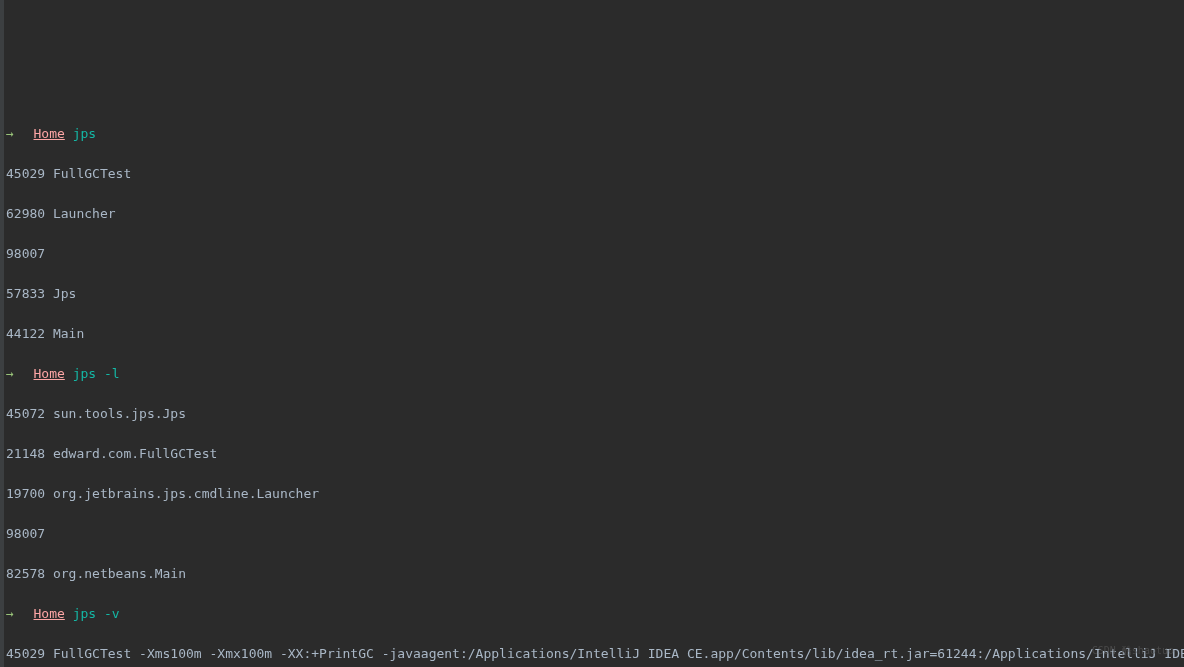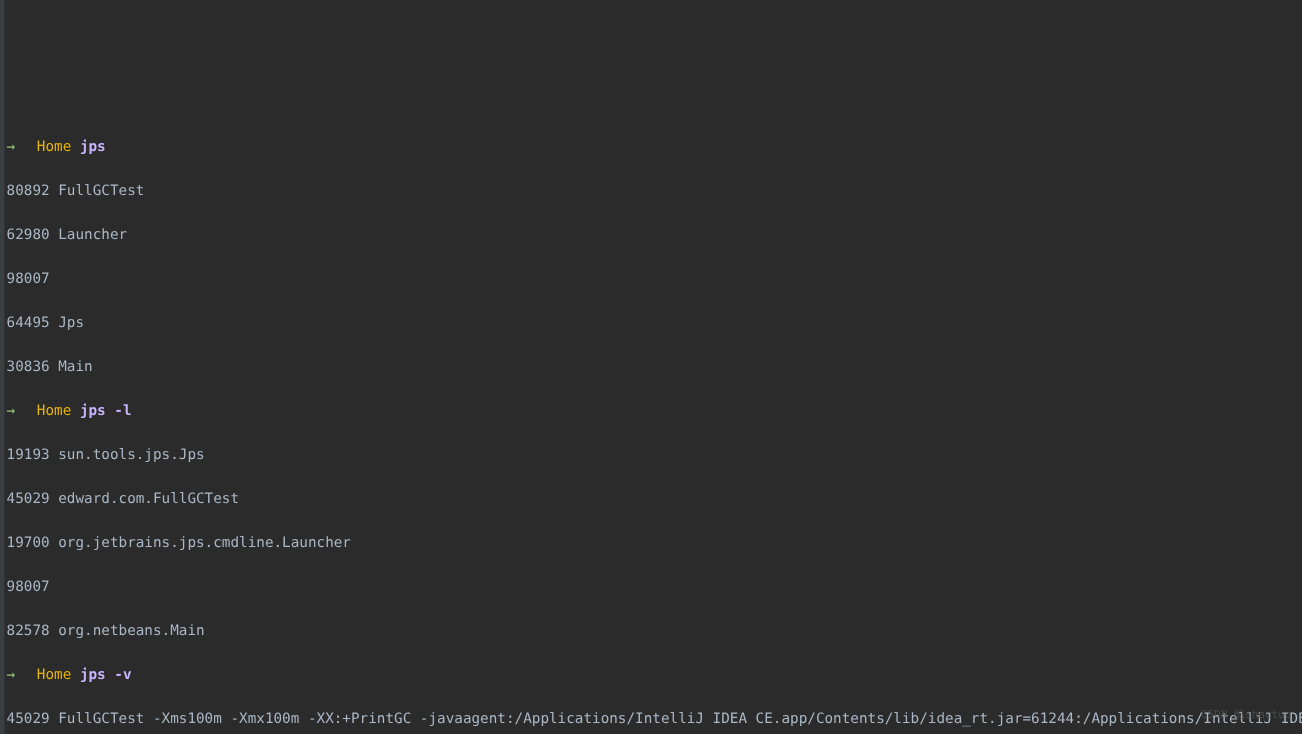--- a/index.html
+++ b/index.html
@@ -14,47 +14,47 @@
   overflow: hidden;
 }
 .gutter {
   position: absolute;
   left: 0; top: 0; bottom: 0;
   width: 4px;
   background: #3c3f41;
 }
 .line { display: block; }
 .arrow { color: #98c379; margin-right: 4px; }
-.home { color: #eab308; }
-.cmd { color: #c4b5fd; font-weight: bold; }
+.home { color: #fca5a5; text-decoration: underline; }
+.cmd { color: #14b8a6; }
 .watermark {
   position: absolute;
   right: 10px;
   bottom: 6px;
   font-size: 10px;
   color: #555;
   opacity: 0.7;
 }
 </style>
 </head>
 <body>
 
 
 
 <div class="gutter"></div>
 
 <span class="line"><span class="arrow">→</span>  <span class="home">Home</span> <span class="cmd">jps</span></span>
-<span class="line">80892 FullGCTest</span>
+<span class="line">45029 FullGCTest</span>
 <span class="line">62980 Launcher</span>
 <span class="line">98007</span>
-<span class="line">64495 Jps</span>
-<span class="line">30836 Main</span>
+<span class="line">57833 Jps</span>
+<span class="line">44122 Main</span>
 <span class="line"><span class="arrow">→</span>  <span class="home">Home</span> <span class="cmd">jps -l</span></span>
-<span class="line">19193 sun.tools.jps.Jps</span>
-<span class="line">45029 edward.com.FullGCTest</span>
+<span class="line">45072 sun.tools.jps.Jps</span>
+<span class="line">21148 edward.com.FullGCTest</span>
 <span class="line">19700 org.jetbrains.jps.cmdline.Launcher</span>
 <span class="line">98007</span>
 <span class="line">82578 org.netbeans.Main</span>
 <span class="line"><span class="arrow">→</span>  <span class="home">Home</span> <span class="cmd">jps -v</span></span>
 <span class="line">45029 FullGCTest -Xms100m -Xmx100m -XX:+PrintGC -javaagent:/Applications/IntelliJ IDEA CE.app/Contents/lib/idea_rt.jar=61244:/Applications/IntelliJ IDEA CE</span>
 
 
 
 
 

